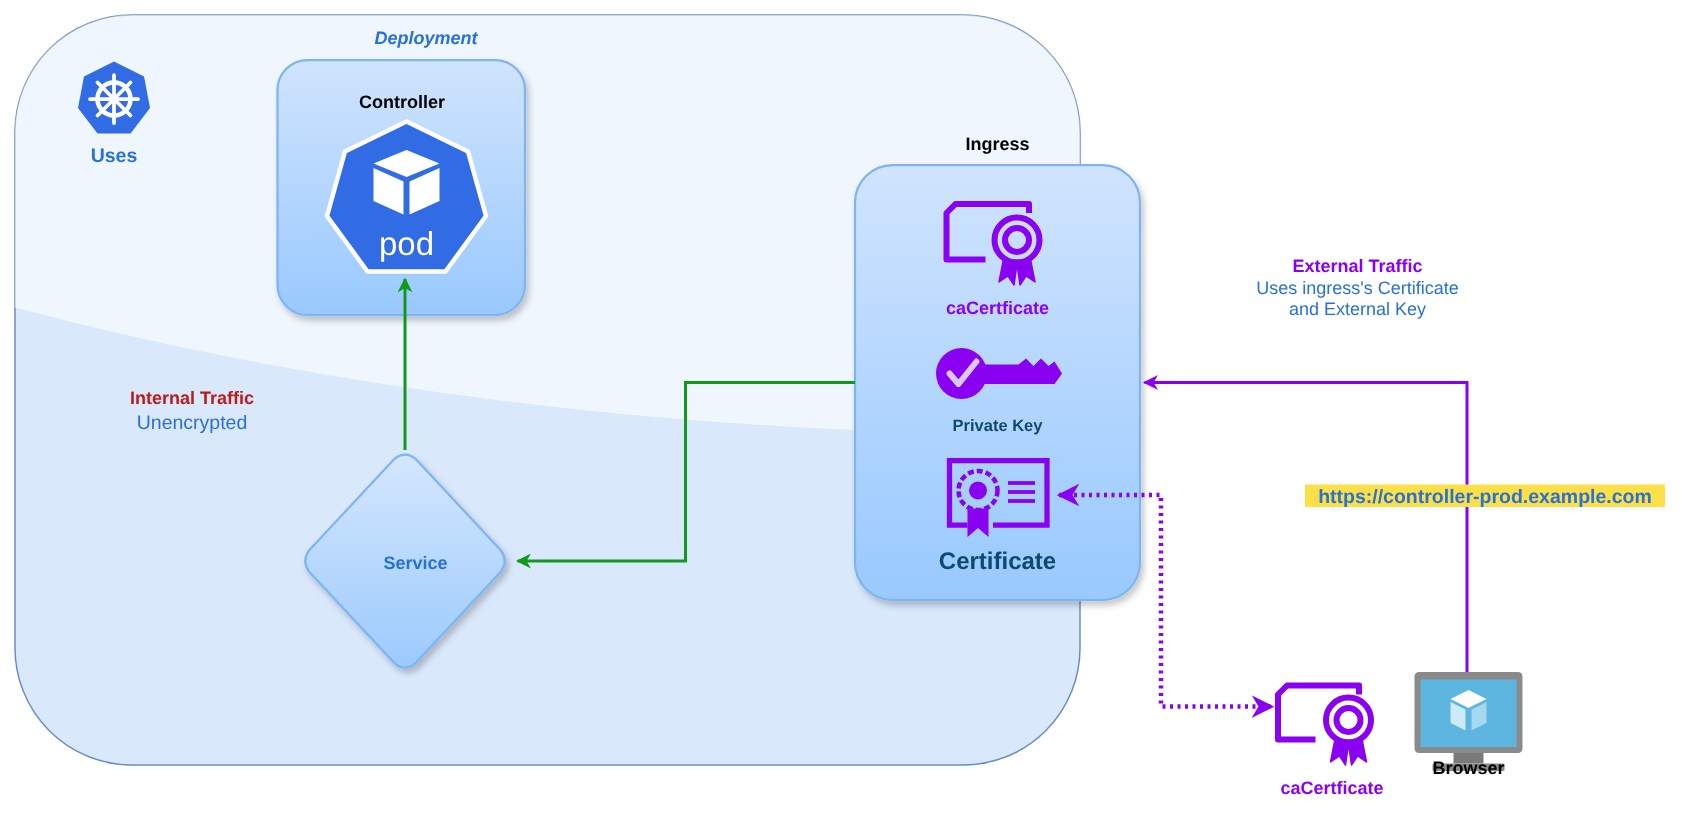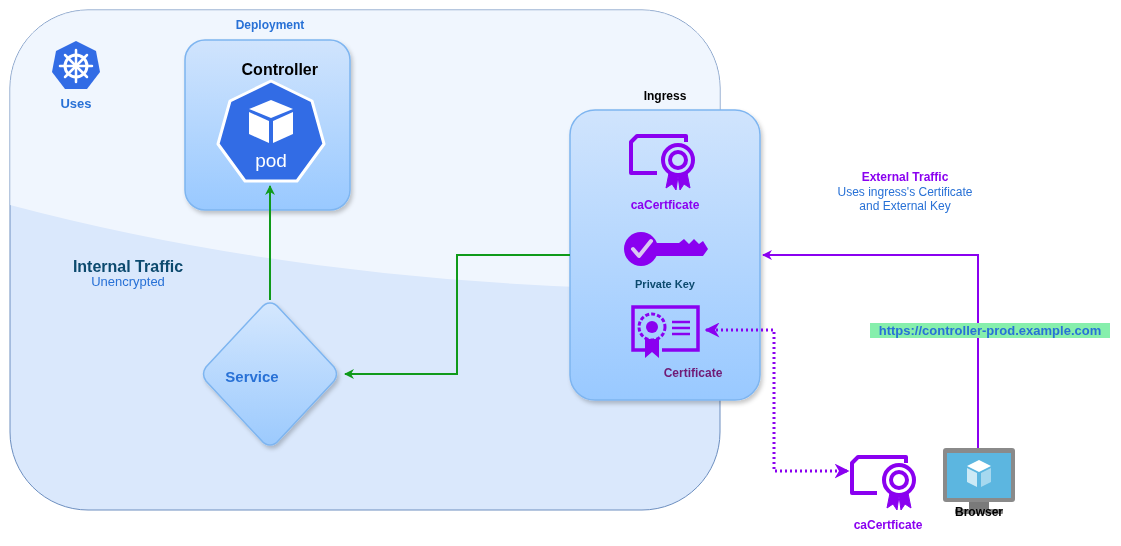--- a/index.html
+++ b/index.html
@@ -111,35 +111,35 @@
     <polygon points="967,468 977,473 977,487 967,482" fill="#cdeaf6"></polygon>
     <polygon points="981,473 991,468 991,482 981,487" fill="#a6d8ef"></polygon>
   </g>
 
   <path d="M270,300 L270,186" fill="none" stroke="#0f9a1a" stroke-width="2" marker-end="url(#arrGreen)"></path>
   <path d="M570,255 L457,255 L457,374 L345,374" fill="none" stroke="#0f9a1a" stroke-width="2" marker-end="url(#arrGreen)"></path>
   <path d="M978,448 L978,255 L763,255" fill="none" stroke="#8a00f0" stroke-width="2" marker-end="url(#arrPurple)"></path>
   <path d="M706,330 L774,330 L774,471 L848,471" fill="none" stroke="#8a00f0" stroke-width="3" stroke-dasharray="2 3" marker-start="url(#arrPurpleStart)" marker-end="url(#arrPurple)"></path>
 </svg>
 
-<div class="lbl" style="left:220px;top:18px;width:100px;font-size:12px;color:#2871d6;">Deployment</div>
-<div class="lbl" style="left:218px;top:61px;width:100px;font-size:16px;color:#000;text-align:right;">Controller</div>
-<div class="lbl sub" style="left:241px;top:150px;width:60px;font-size:19px;color:#ffffff;">pod</div>
+<div class="lbl" style="left:234px;top:18px;width:100px;font-size:12px;color:#2871d6;font-style:italic;">Deployment</div>
+<div class="lbl" style="left:218px;top:61px;width:100px;font-size:12px;color:#000;">Controller</div>
+<div class="lbl sub" style="left:241px;top:150px;width:60px;font-size:22px;color:#ffffff;">pod</div>
 <div class="lbl" style="left:46px;top:96px;width:60px;font-size:13px;color:#2871d6;">Uses</div>
 
-<div class="lbl" style="left:68px;top:258px;width:120px;font-size:16px;color:#0c4a6e;">Internal Traffic</div>
+<div class="lbl" style="left:68px;top:258px;width:120px;font-size:12px;color:#b91c1c;">Internal Traffic</div>
 <div class="lbl sub" style="left:68px;top:274px;width:120px;font-size:13px;color:#2871d6;">Unencrypted</div>
 
-<div class="lbl" style="left:212px;top:368px;width:80px;font-size:15px;color:#2871d6;">Service</div>
+<div class="lbl" style="left:237px;top:368px;width:80px;font-size:12px;color:#2871d6;">Service</div>
 
 <div class="lbl" style="left:625px;top:89px;width:80px;font-size:12px;color:#000000;">Ingress</div>
 <div class="lbl" style="left:610px;top:198px;width:110px;font-size:12px;color:#8a00f0;">caCertficate</div>
 <div class="lbl" style="left:610px;top:278px;width:110px;font-size:11px;color:#0c4a6e;">Private Key</div>
-<div class="lbl" style="left:638px;top:366px;width:110px;font-size:12px;color:#701a75;">Certificate</div>
+<div class="lbl" style="left:610px;top:366px;width:110px;font-size:16px;color:#0c4a6e;">Certificate</div>
 
 <div class="lbl" style="left:825px;top:170px;width:160px;font-size:12px;color:#8a00f0;">External Traffic</div>
 <div class="lbl sub" style="left:815px;top:185px;width:180px;font-size:12px;color:#2871d6;">Uses ingress's Certificate</div>
 <div class="lbl sub" style="left:815px;top:199px;width:180px;font-size:12px;color:#2871d6;">and External Key</div>
 
-<div class="lbl" style="left:870px;top:323px;width:240px;font-size:13px;color:#2871d6;background:#86efac;">https://controller-prod.example.com</div>
+<div class="lbl" style="left:870px;top:323px;width:240px;font-size:13px;color:#2871d6;background:#fde047;">https://controller-prod.example.com</div>
 
 <div class="lbl" style="left:843px;top:518px;width:90px;font-size:12px;color:#8a00f0;">caCertficate</div>
 <div class="lbl" style="left:939px;top:505px;width:80px;font-size:12px;color:#000;">Browser</div>
 
 </body></html>

